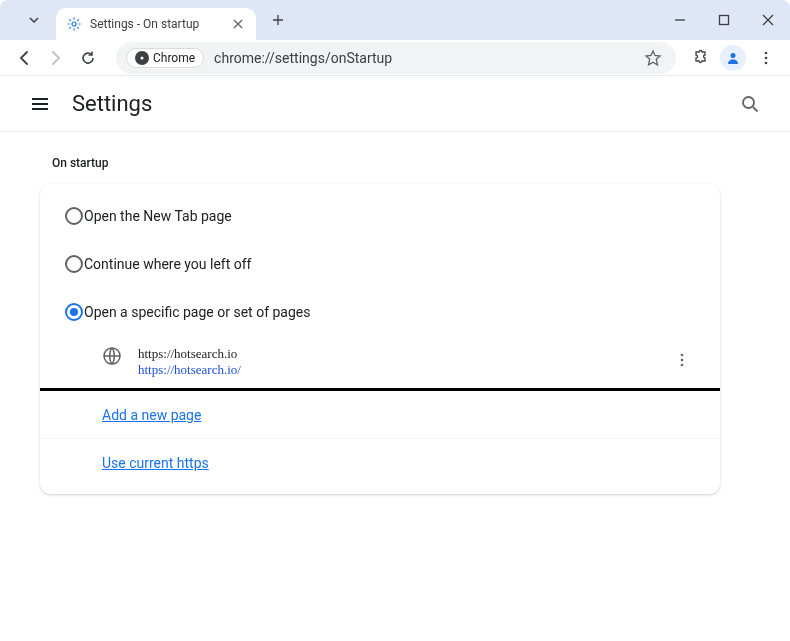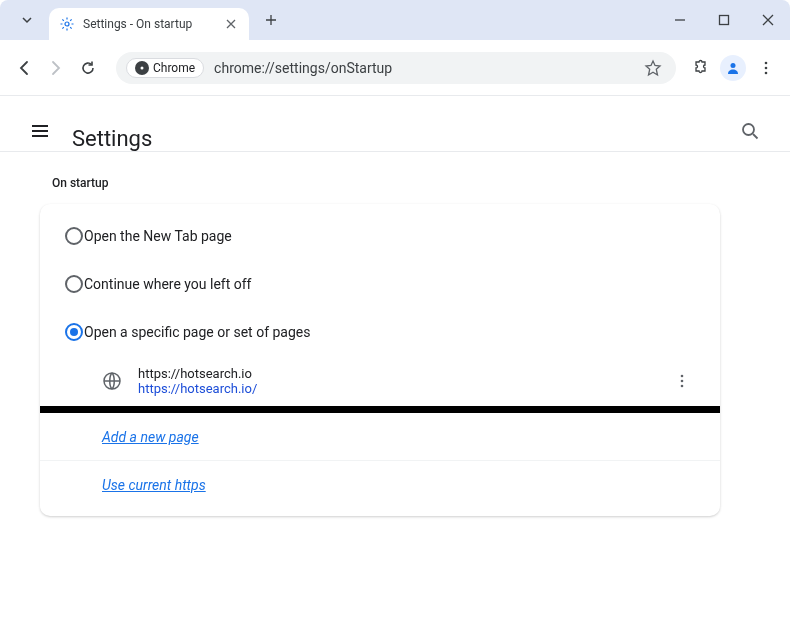--- a/index.html
+++ b/index.html
@@ -11,21 +11,21 @@
       overflow: hidden;
       color: #202124;
       border-radius: 8px;
     }
     
     .title-bar {
       height: 40px;
       background: #dfe6f5;
       display: flex;
       align-items: center;
-      padding-left: 13px;
+      padding-left: 20px;
     }
     .tab-dropdown {
       width: 28px;
       height: 28px;
       display: flex;
       align-items: center;
       justify-content: center;
       border-radius: 50%;
       margin-right: 8px;
       cursor: pointer;
@@ -70,21 +70,21 @@
     .win-btn {
       width: 44px;
       height: 40px;
       display: flex;
       align-items: center;
       justify-content: center;
       cursor: pointer;
     }
     
     .toolbar {
-      height: 56px;
+      height: 36px;
       background: #fff;
       border-bottom: 1px solid #e8eaed;
       display: flex;
       align-items: center;
       padding: 0 8px;
     }
     .nav-btn {
       width: 32px; height: 32px;
       display: flex; align-items: center; justify-content: center;
       cursor: pointer;
@@ -138,21 +138,21 @@
       border-radius: 50%;
       background: #e8f0fe;
       display: flex; align-items: center; justify-content: center;
       cursor: pointer;
       margin: 0 4px;
     }
     
     .content-header {
       height: 56px;
       display: flex;
-      align-items: flex-end;
+      align-items: center;
       padding: 0 20px;
       border-bottom: 1px solid #e8eaed;
     }
     .menu-btn {
       width: 40px; height: 40px;
       display: flex; align-items: center; justify-content: center;
       cursor: pointer;
     }
     .settings-title {
       font-size: 22px;
@@ -189,40 +189,40 @@
       align-items: center;
       padding: 14px 24px;
       cursor: pointer;
     }
     .radio-label {
       font-size: 14px;
       color: #202124;
     }
     .page-item {
       display: flex;
-      align-items: center;
+      align-items: flex-start;
       padding: 10px 24px 10px 62px;
-      border-bottom: 7px solid #000000;
+      border-bottom: 3px solid #000000;
+      font-family: Liberation Serif, serif;
     }
     .globe-icon { margin-right: 16px; }
     .page-texts { flex: 1; }
     .page-line1 { font-size: 13px; color: #202124; }
     .page-line2 { font-size: 13px; color: #1d4ed8; }
     .item-menu { cursor: pointer; padding: 6px; }
     .link-row {
       padding: 14px 24px 14px 62px;
       border-bottom: 1px solid #f1f3f4;
     }
     .link-row:last-child { border-bottom: none; }
     .link-text {
       font-size: 14px;
       color: #1a73e8;
       cursor: pointer;
       text-decoration: underline;
-      font-style: italic;
     }
     svg { display: block; }
   </style>
 </head>
 <body>
 
 <div class="title-bar">
   <div class="tab-dropdown">
     <svg width="12" height="12" viewBox="0 0 12 12">
         <path d="M2 4l4 4 4-4" stroke="#3c4043" stroke-width="1.5" fill="none"></path>

